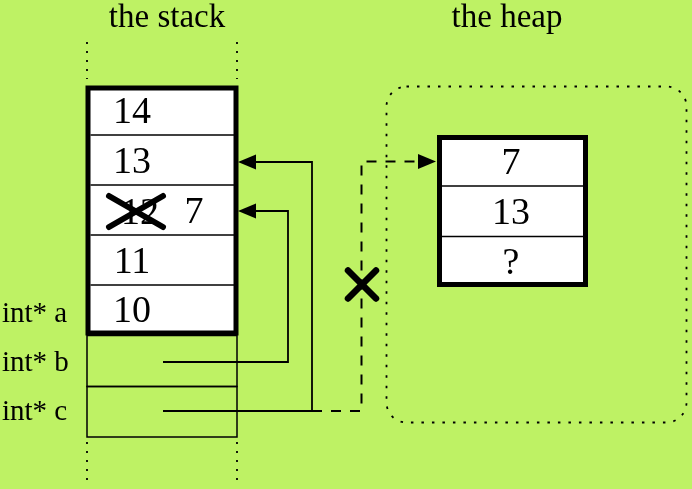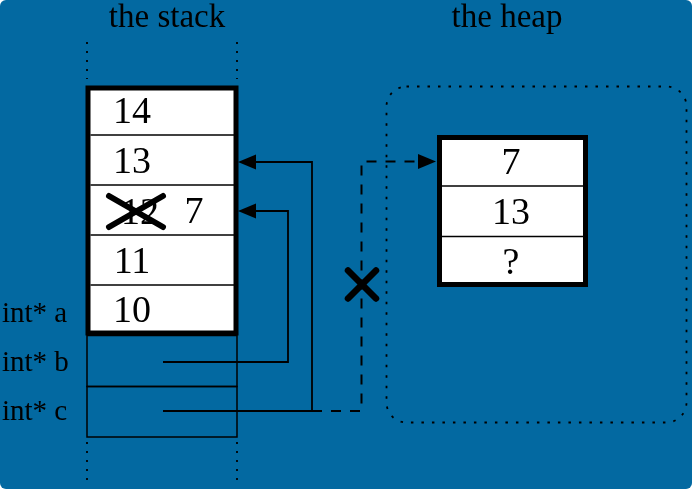--- a/index.html
+++ b/index.html
@@ -4,23 +4,22 @@
 <style>
   html, body {
     margin: 0;
     padding: 0;
     background: #ffffff;
   }
   .canvas {
     position: relative;
     width: 692px;
     height: 489px;
-    background: #0369a1;
+    background: #bef264;
     overflow: hidden;
-    border-radius: 6px;
   }
   svg { display: block; }
 
   .title {
     font-family: "Liberation Serif", serif;
     font-size: 33px;
     fill: #000;
     text-anchor: middle;
   }
   .num {

